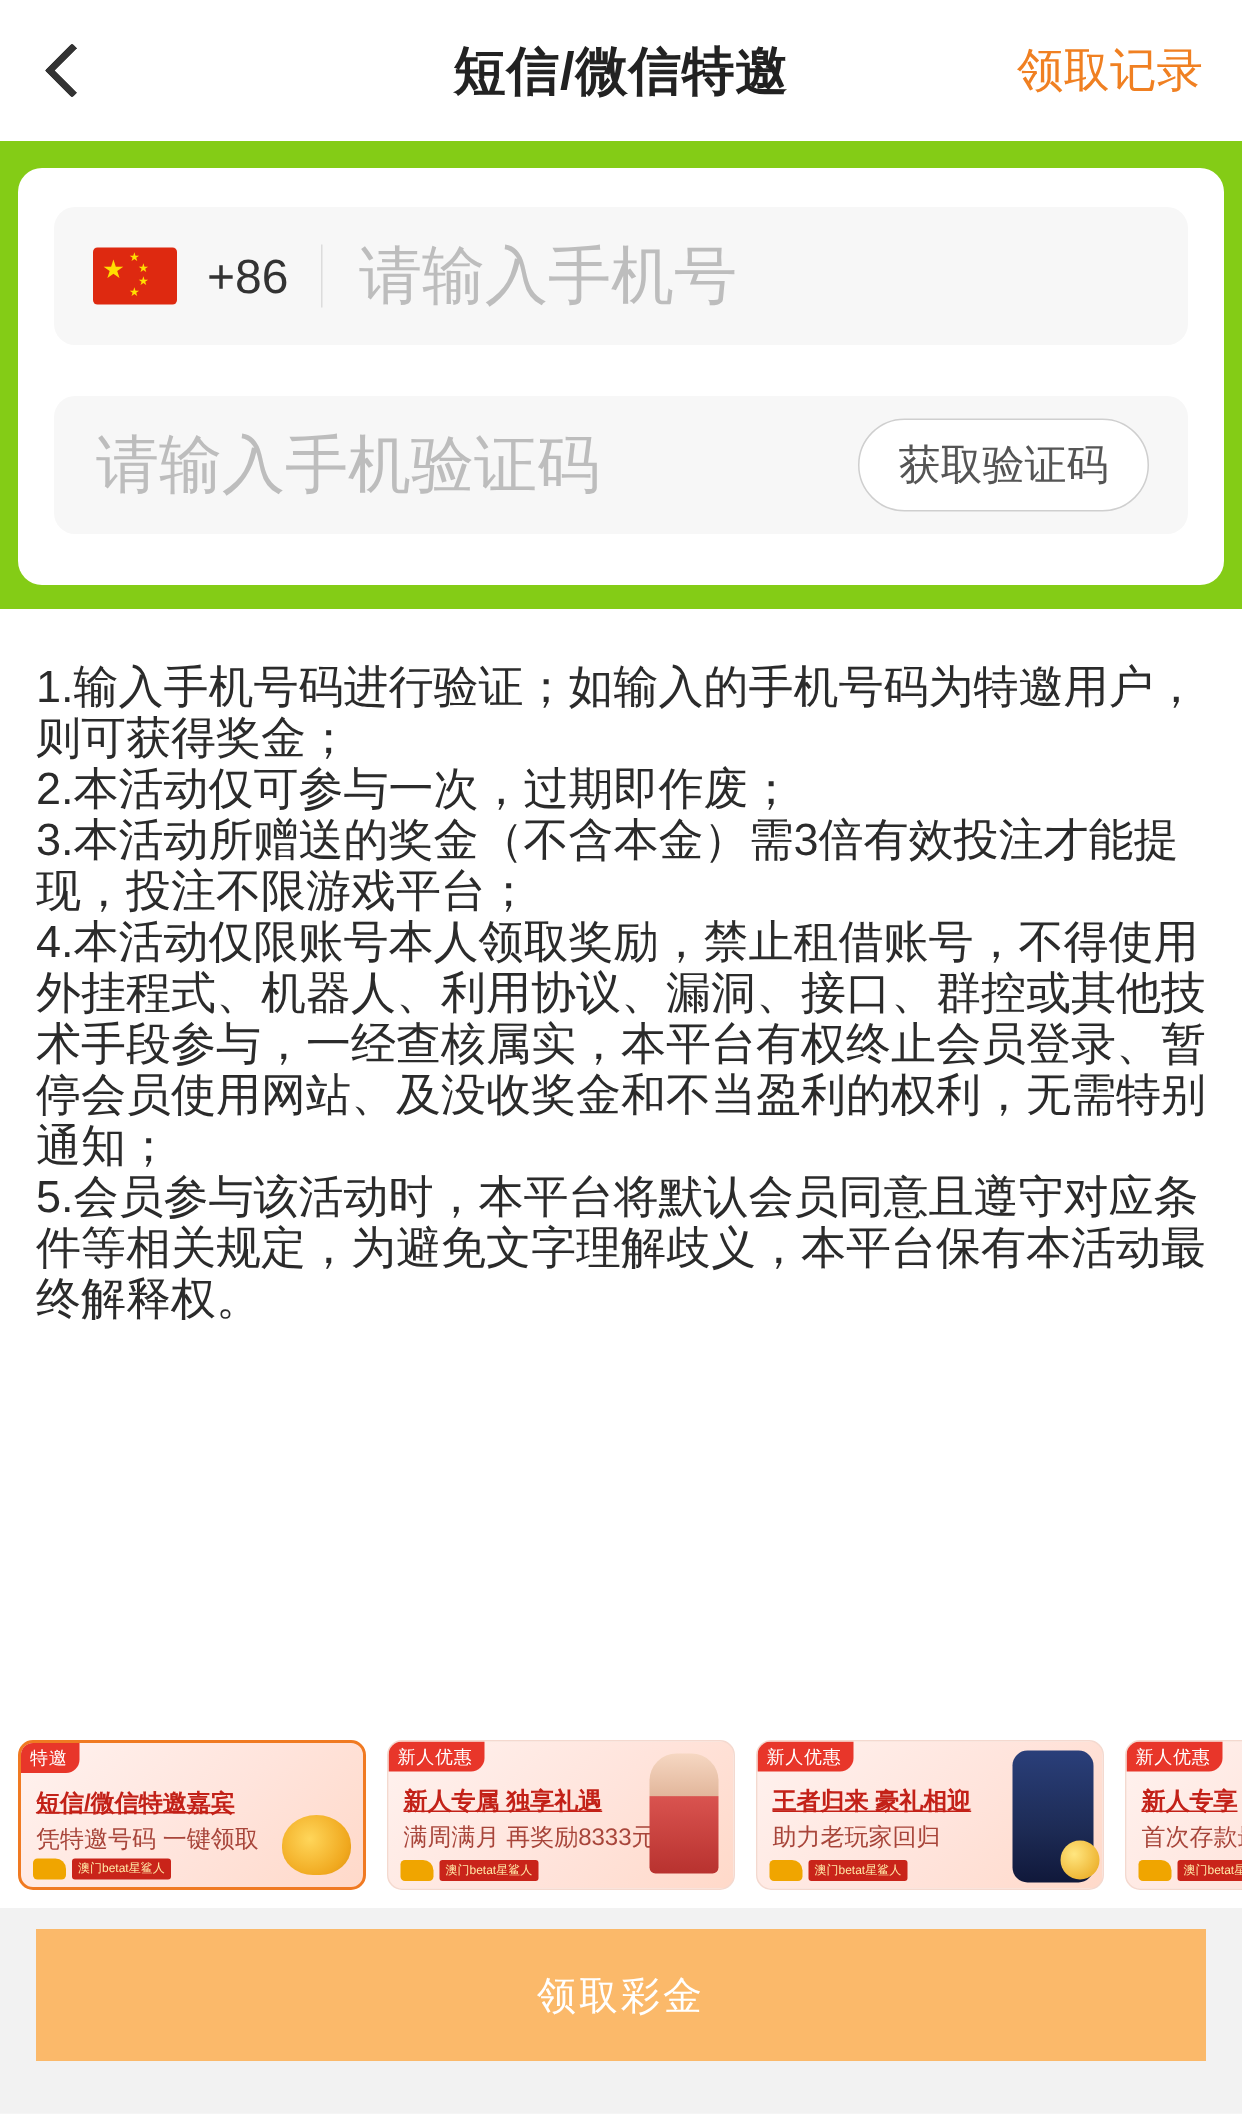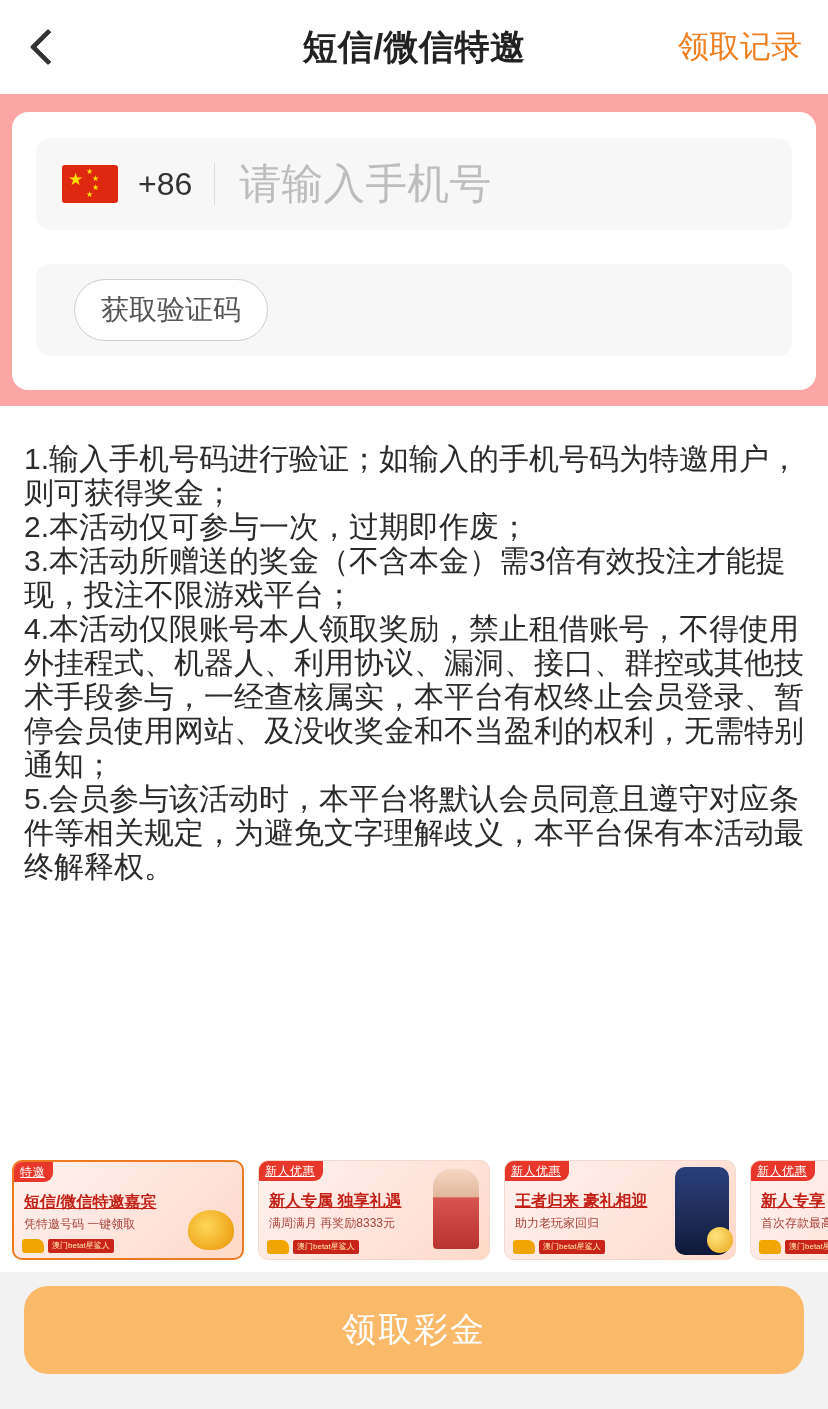--- a/index.html
+++ b/index.html
@@ -6,21 +6,21 @@
   html, body {
     margin: 0; padding: 0;
     width: 828px; height: 1409px;
     background: #f2f2f2;
     font-family: "Liberation Sans", "DejaVu Sans", sans-serif;
     overflow: hidden;
   }
   #app {
     position: relative;
     width: 828px; height: 1400px;
-    background: #fca5a5;
+    background: #84cc16;
     display: flex;
     flex-direction: column;
   }
 
   
   .header {
     position: relative;
     height: 94px;
     background: #ffffff;
     display: flex;
@@ -184,35 +184,34 @@
     position: absolute;
     left: 0; top: 0;
     background: #e8362a;
     color: #fff;
     font-size: 12px;
     line-height: 12px;
     padding: 4px 8px 4px 6px;
     border-bottom-right-radius: 9px;
     letter-spacing: 0.5px;
     white-space: nowrap;
-    text-decoration: underline;
   }
   .promo-title {
     position: absolute;
     left: 10px; top: 30px;
     font-size: 16px;
     font-weight: bold;
     color: #c32118;
     white-space: nowrap;
     text-decoration: underline;
   }
   .promo-sub {
     position: absolute;
     left: 10px; top: 54px;
-    font-size: 12px;
+    font-size: 16px;
     color: #a8453a;
     white-space: nowrap;
   }
   .promo-logo {
     position: absolute;
     left: 8px; bottom: 5px;
     display: flex;
     align-items: center;
     gap: 4px;
   }
@@ -263,24 +262,24 @@
   
   .cta-wrap {
     flex: 0 0 auto;
     background: #f2f2f2;
     padding: 14px 24px 26px 24px;
   }
   .cta-btn {
     width: 100%;
     height: 88px;
     border: none;
-    border-radius: 24px;
+    border-radius: 0;
     background: #fbb96a;
     color: #ffffff;
-    font-size: 34px;
+    font-size: 26px;
     font-family: inherit;
     letter-spacing: 2px;
     cursor: pointer;
   }
 </style>
 </head>
 <body>
 
 <div id="app">
 
@@ -301,20 +300,21 @@
         <span class="star-s s2">★</span>
         <span class="star-s s3">★</span>
         <span class="star-s s4">★</span>
       </span>
       <span class="cc">+86</span>
       <span class="divider-v"></span>
       <input class="text-input" type="text" placeholder="请输入手机号" style="">
     </div>
 
     <div class="field">
+      <input class="text-input" type="text" placeholder="请输入手机验证码" style="">
       <div class="code-btn">获取验证码</div>
     </div>
 
   </div>
 
   <div class="rules">
     <p>1.输入手机号码进行验证；如输入的手机号码为特邀用户，则可获得奖金；
 2.本活动仅可参与一次，过期即作废；
 3.本活动所赠送的奖金（不含本金）需3倍有效投注才能提现，投注不限游戏平台；
 4.本活动仅限账号本人领取奖励，禁止租借账号，不得使用外挂程式、机器人、利用协议、漏洞、接口、群控或其他技术手段参与，一经查核属实，本平台有权终止会员登录、暂停会员使用网站、及没收奖金和不当盈利的权利，无需特别通知；

